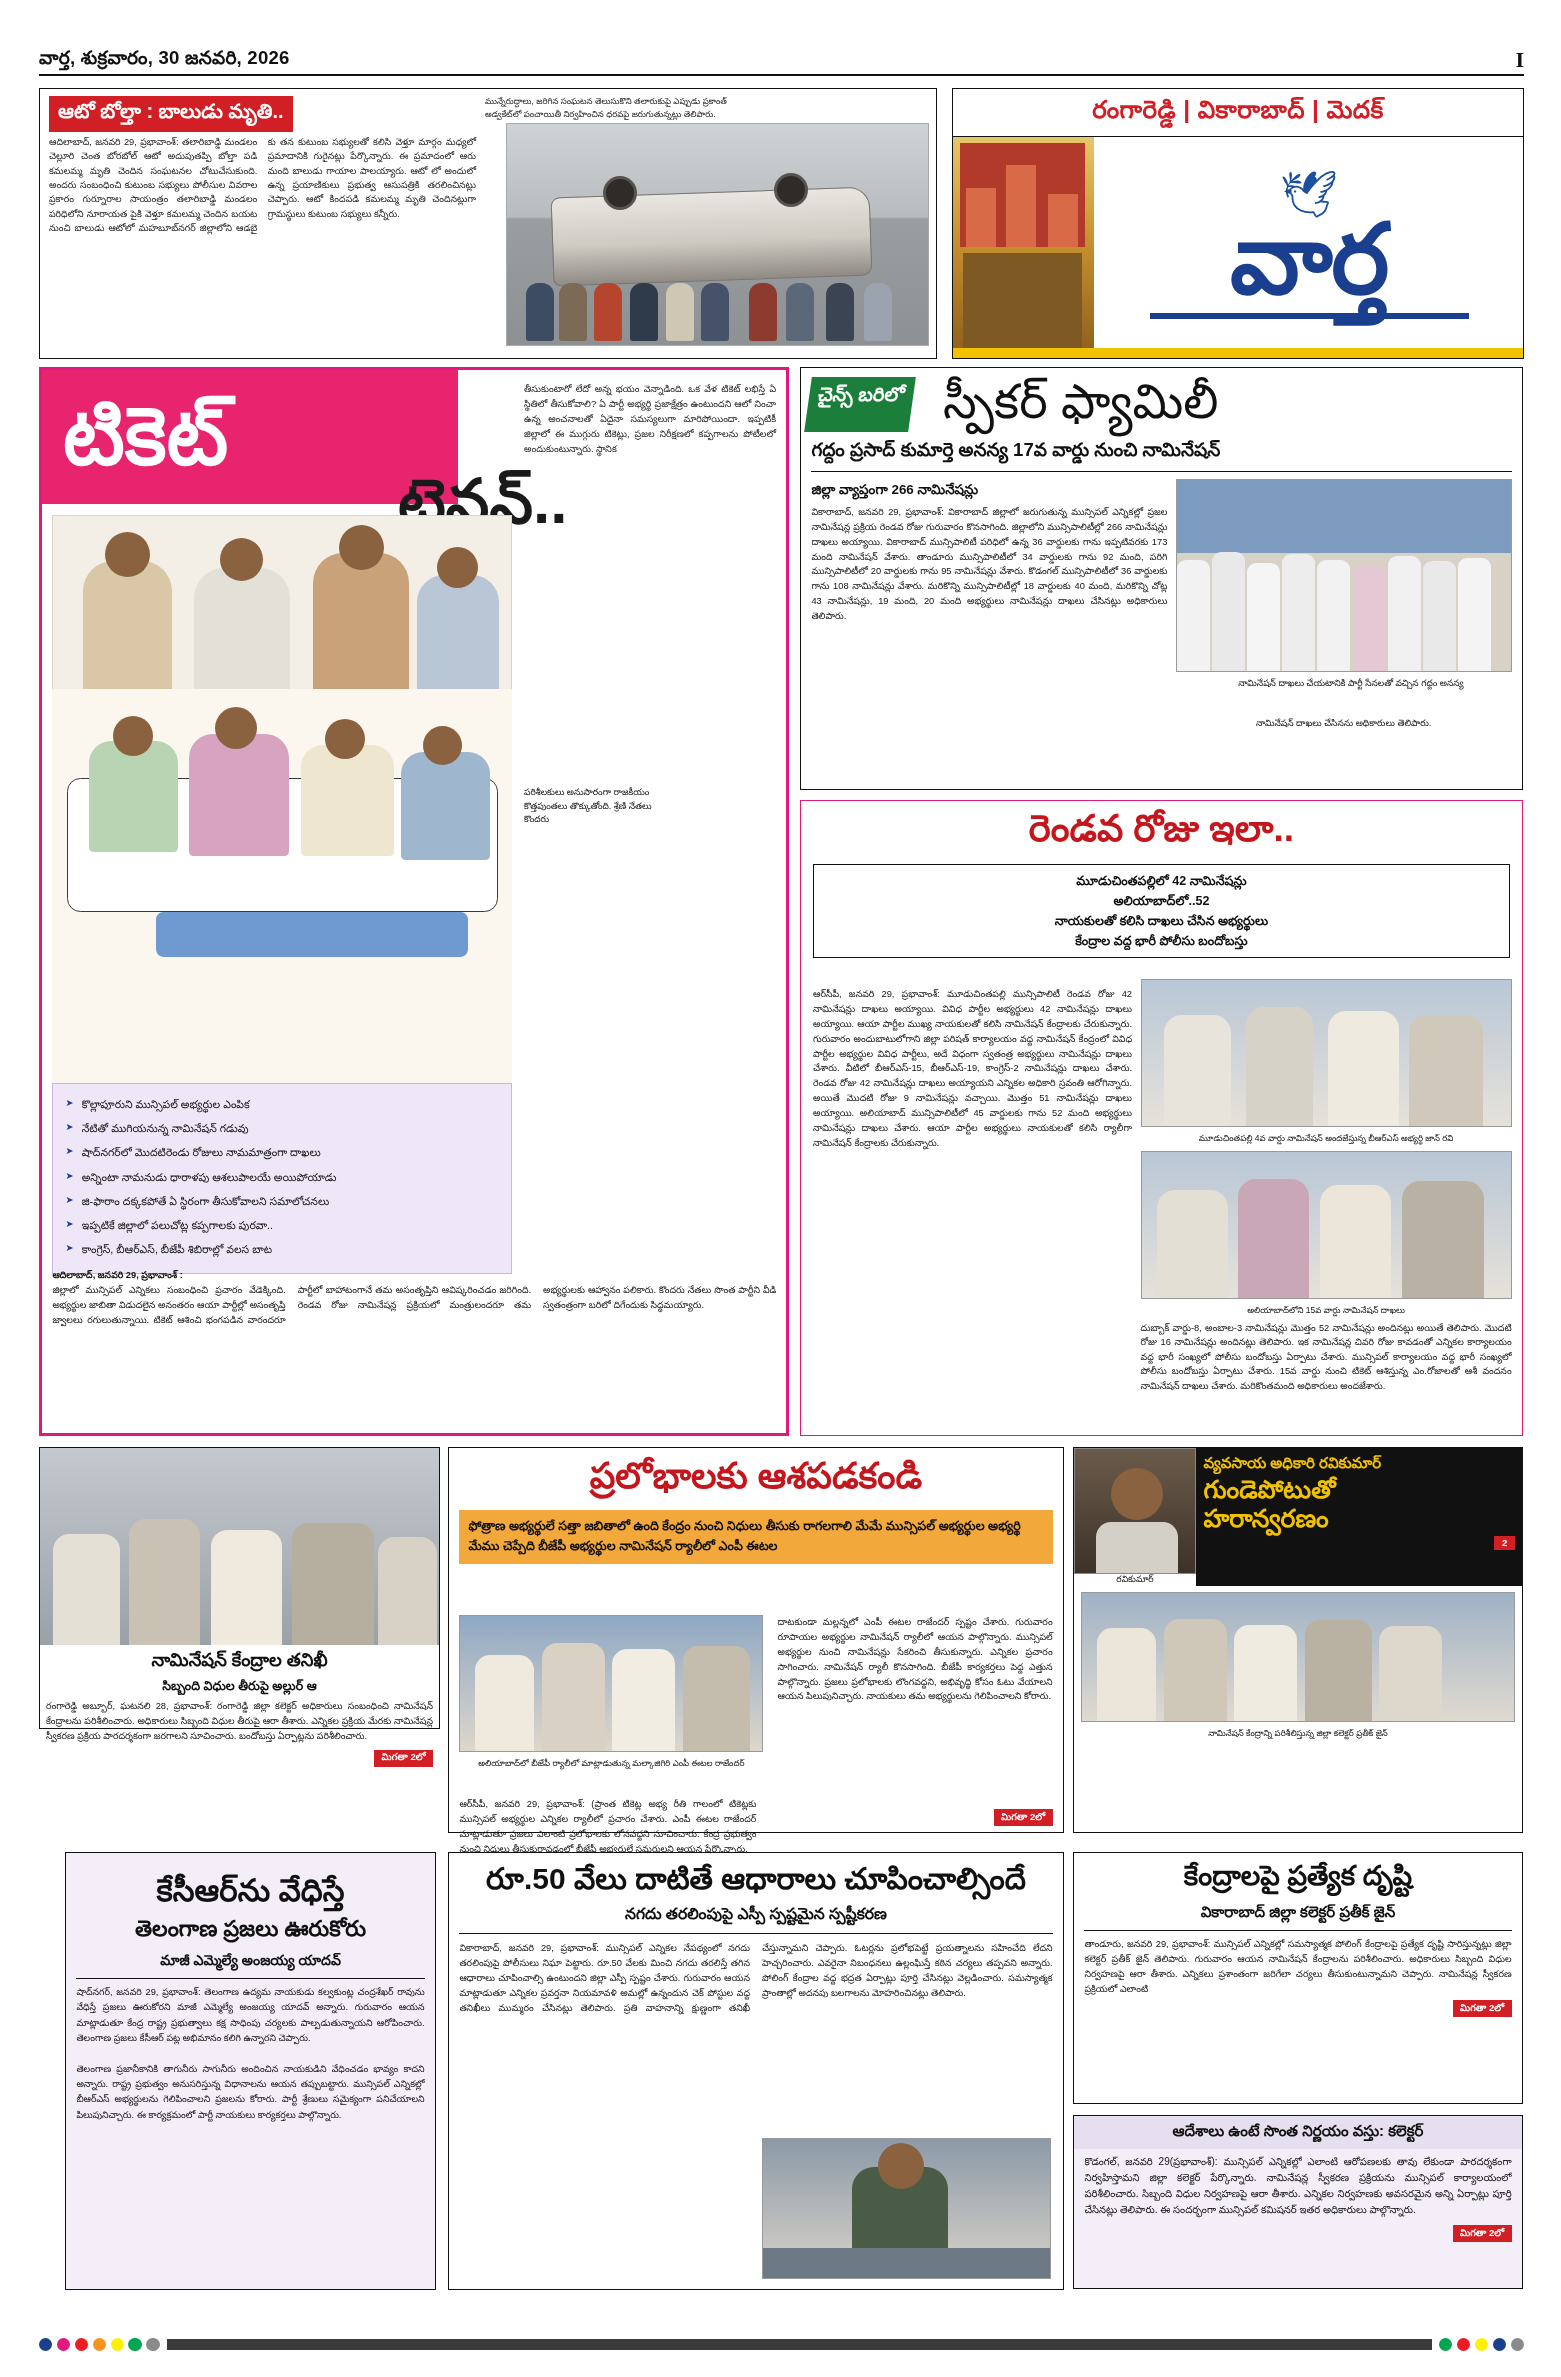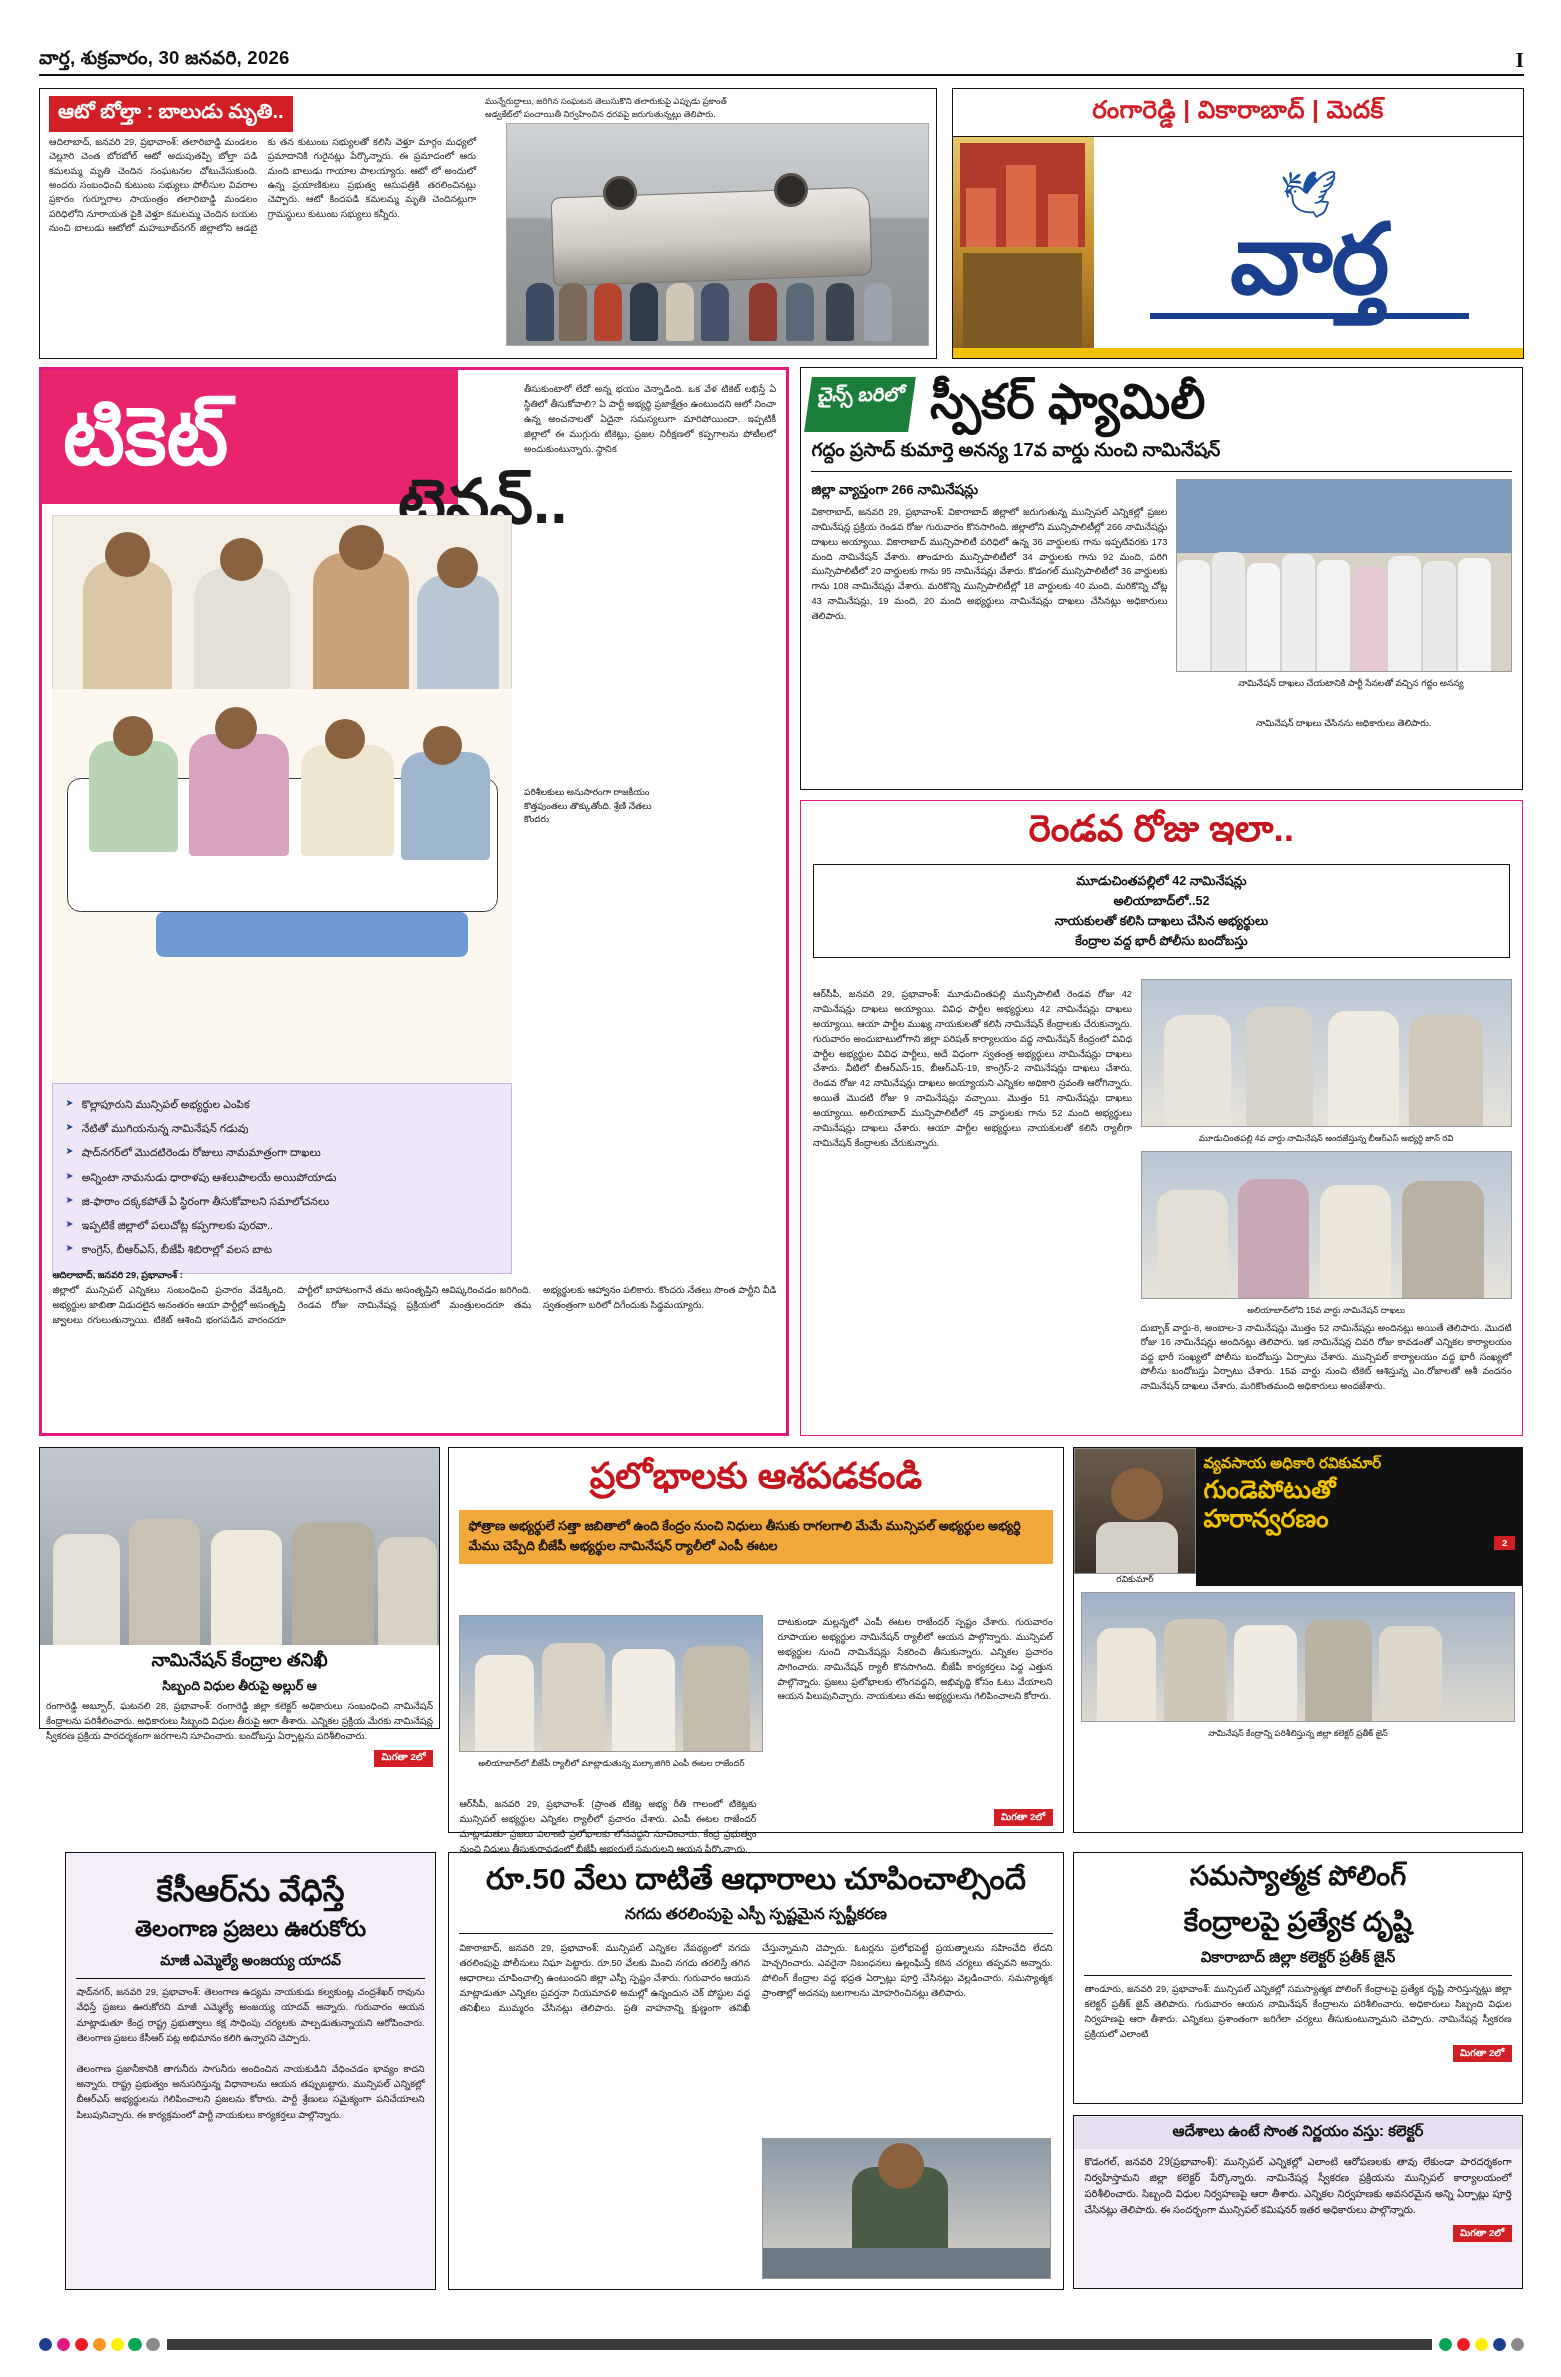--- a/index.html
+++ b/index.html
@@ -125,21 +125,21 @@
   .foot-cols { column-count: 3; column-gap: 12px; }
 
   
   #speaker-box { left: 800px; top: 367px; width: 723px; height: 423px; border: 1.5px solid #111; }
   .sp-kicker {
     position:absolute; left: 7.4px; top: 9px; width: 104px; height: 55px; background:#1b7f3b;
     color:#fff; font-weight:bold; font-size: 19.3px; line-height: 1.15; text-align:center; padding-top: 7.4px;
     transform: skewX(-8deg);
   }
   .sp-title {
-    position: absolute; left: 129px; top: 6px; font-size: 48px; font-weight: bold; color: #111;
+    position: absolute; left: 142px; top: 6px; font-size: 48px; font-weight: normal; color: #111;
   }
   .sp-sub {
     position: absolute; left: 10.4px; top: 71px; width: 701px; font-size: 18.6px; font-weight: bold; color:#111;
     border-bottom: 1.5px solid #111; padding-bottom: 6px;
   }
   .sp-text {
     position: absolute; left: 10.4px; top: 111px; width: 356px; font-size: 9.3px; line-height: 1.6; text-align: justify;
   }
   .sp-text .hd { font-weight: bold; font-size: 13.4px; display:block; margin-bottom: 4.5px; }
   .sp-photo {
@@ -458,21 +458,20 @@
     <div class="r5-t2">నగదు తరలింపుపై ఎస్పీ స్పష్టమైన స్పష్టీకరణ</div>
     <div class="r5-txt">వికారాబాద్, జనవరి 29, ప్రభావాంశ్: మున్సిపల్ ఎన్నికల నేపథ్యంలో నగదు తరలింపుపై పోలీసులు నిఘా పెట్టారు. రూ.50 వేలకు మించి నగదు తరలిస్తే తగిన ఆధారాలు చూపించాల్సి ఉంటుందని జిల్లా ఎస్పీ స్పష్టం చేశారు. గురువారం ఆయన మాట్లాడుతూ ఎన్నికల ప్రవర్తనా నియమావళి అమల్లో ఉన్నందున చెక్ పోస్టుల వద్ద తనిఖీలు ముమ్మరం చేసినట్లు తెలిపారు. ప్రతి వాహనాన్ని క్షుణ్ణంగా తనిఖీ చేస్తున్నామని చెప్పారు. ఓటర్లను ప్రలోభపెట్టే ప్రయత్నాలను సహించేది లేదని హెచ్చరించారు. ఎవరైనా నిబంధనలు ఉల్లంఘిస్తే కఠిన చర్యలు తప్పవని అన్నారు. పోలింగ్ కేంద్రాల వద్ద భద్రత ఏర్పాట్లు పూర్తి చేసినట్లు వెల్లడించారు. సమస్యాత్మక ప్రాంతాల్లో అదనపు బలగాలను మోహరించినట్లు తెలిపారు.</div>
     <div class="r5-photo">
       <div style="position:absolute;left:89px;bottom:0;width:96px;height:111px;background:#4a5b46;border-radius:22px 22px 0 0;"></div>
       <div style="position:absolute;left:115px;bottom:89px;width:46px;height:46px;border-radius:50%;background:#8a6240;"></div>
       <div style="position:absolute;left:0;bottom:0;width:100%;height:30px;background:#6d7a86;"></div>
     </div>
   </div>
 
   <div class="box rule" id="polling-box">
-    <div class="pb-t1">సమస్యాత్మక పోలింగ్</div>
     <div class="pb-t1">కేంద్రాలపై ప్రత్యేక దృష్టి</div>
     <div class="pb-t2">వికారాబాద్ జిల్లా కలెక్టర్ ప్రతీక్ జైన్</div>
     <div class="pb-txt">తాండూరు, జనవరి 29, ప్రభావాంశ్: మున్సిపల్ ఎన్నికల్లో సమస్యాత్మక పోలింగ్ కేంద్రాలపై ప్రత్యేక దృష్టి సారిస్తున్నట్లు జిల్లా కలెక్టర్ ప్రతీక్ జైన్ తెలిపారు. గురువారం ఆయన నామినేషన్ కేంద్రాలను పరిశీలించారు. అధికారులు సిబ్బంది విధుల నిర్వహణపై ఆరా తీశారు. ఎన్నికలు ప్రశాంతంగా జరిగేలా చర్యలు తీసుకుంటున్నామని చెప్పారు. నామినేషన్ల స్వీకరణ ప్రక్రియలో ఎలాంటి</div>
     <div style="padding:0 10.4px;">
         <span class="more-tag">మిగ‌తా 2లో</span>
       </div>
   </div>
 
   <div class="box rule" id="collector-box">
     <div class="cb-t">ఆదేశాలు ఉంటే సొంత నిర్ణయం వస్తు: కలెక్టర్</div>

